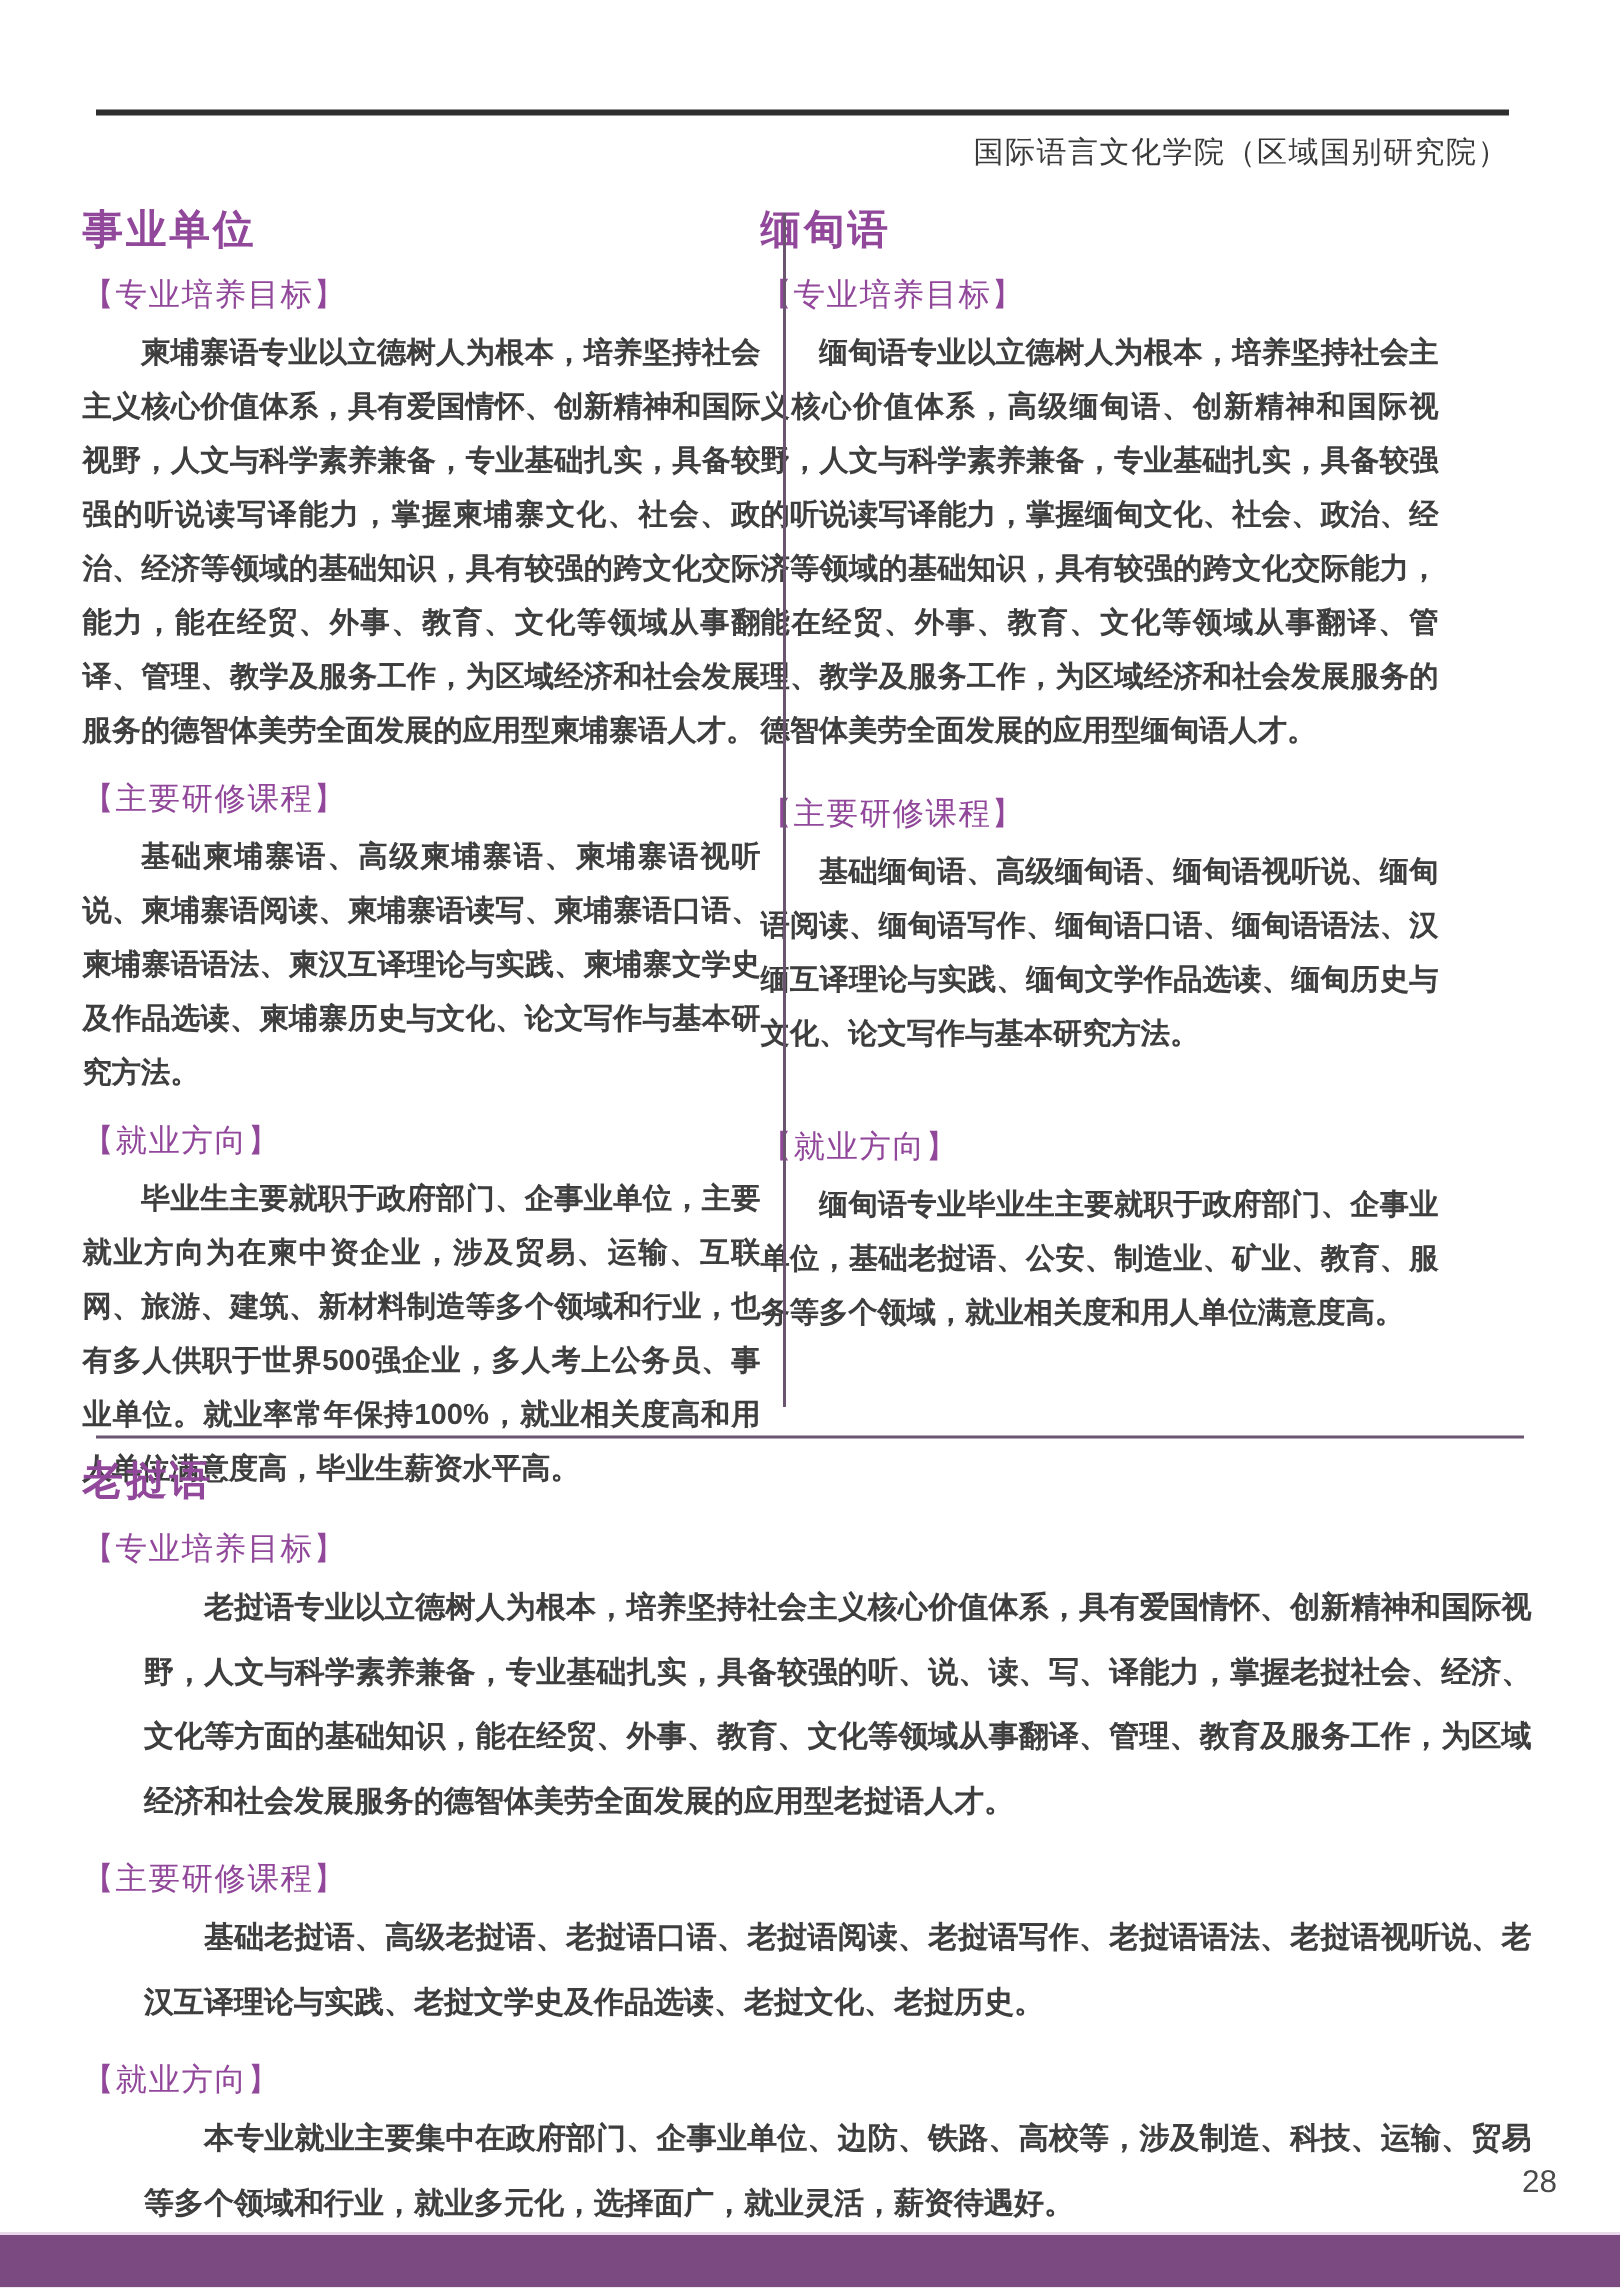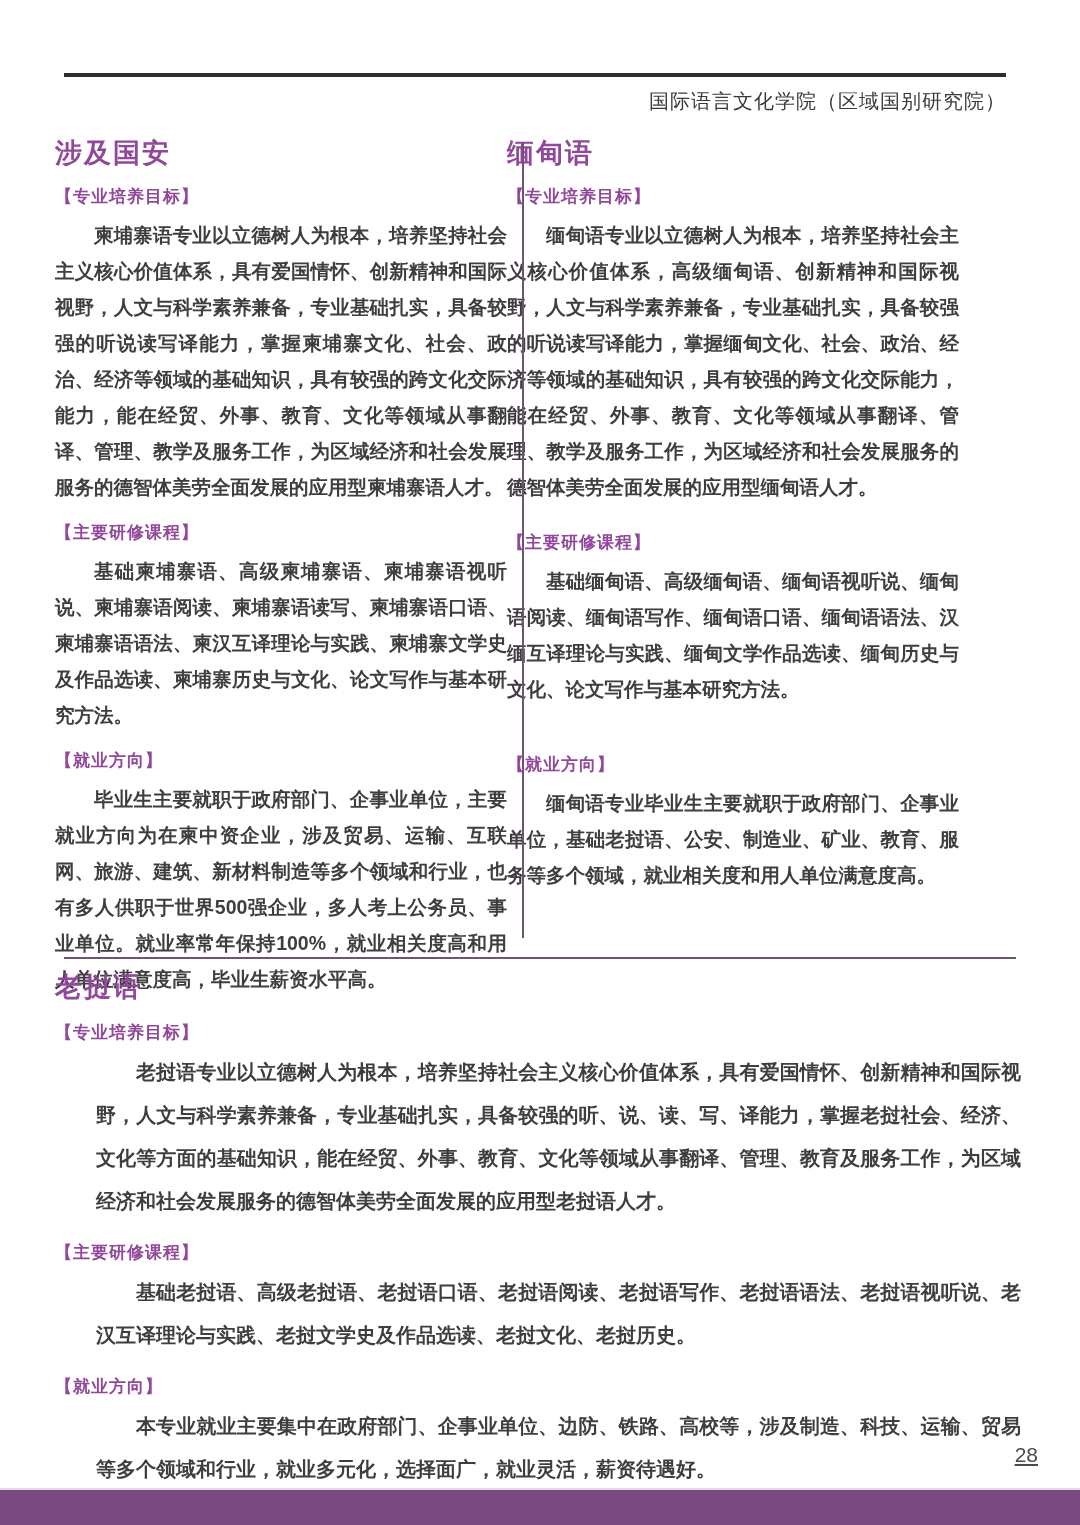--- a/index.html
+++ b/index.html
@@ -14,49 +14,49 @@
   }
   .columns { position:absolute; left:55px; top:138px; width:966px; display:flex; }
   .col { width:452px; }
   .col-right { }
   .col-divider { position:absolute; left:522px; top:142px; width:2px; height:796px; background:#6b5570; }
   .major-title {
     margin:0 0 10px 0; font-size:27px; line-height:31px; font-weight:bold;
     color:#91479a; letter-spacing:2px;
   }
   .sec-heading {
-    margin:16px 0 8px 0; font-size:17px; line-height:24px; font-weight:bold;
+    margin:16px 0 8px 0; font-size:21px; line-height:24px; font-weight:normal;
     color:#91479a; letter-spacing:1px;
   }
   p.body {
     margin:4px 0 0 0; font-size:19.5px; line-height:36px;
     text-align:justify; text-indent:2em; color:#3e3e3e;font-weight:bold;
   }
   .section-divider { position:absolute; left:64px; top:957px; width:952px; height:2px; background:#6b5570; }
   .lao { position:absolute; left:55px; top:972px; width:966px; }
   .lao p.body { line-height:43px; font-size:20px;margin-left:41px; }
   .lao .sec-heading { margin:18px 0 6px 0; }
-  .page-number { position:absolute; right:42px; top:1443px; font-size:21px; color:#4a4a4a;text-decoration:underline; }
+  .page-number { position:absolute; right:42px; top:1443px; font-size:21px; color:#4a4a4a; }
   .footer-bar {
     position:absolute; left:0; bottom:0; width:1080px; height:35px;
     background:#7b4a81; border-top:2px solid #e9d7ec;
   }
 </style>
 </head>
 <body>
 
 <div class="page">
 
   <div class="header-rule"></div>
   <div class="header-text">国际语言文化学院（区域国别研究院）</div>
 
   <div class="columns">
 
     <div class="col">
-      <h2 class="major-title">涉及国安</h2>
+      <h2 class="major-title">事业单位</h2>
       <h3 class="sec-heading">【专业培养目标】</h3>
       <p class="body">柬埔寨语专业以立德树人为根本，培养坚持社会主义核心价值体系，具有爱国情怀、创新精神和国际视野，人文与科学素养兼备，专业基础扎实，具备较强的听说读写译能力，掌握柬埔寨文化、社会、政治、经济等领域的基础知识，具有较强的跨文化交际能力，能在经贸、外事、教育、文化等领域从事翻译、管理、教学及服务工作，为区域经济和社会发展服务的德智体美劳全面发展的应用型柬埔寨语人才。</p>
       <h3 class="sec-heading">【主要研修课程】</h3>
       <p class="body">基础柬埔寨语、高级柬埔寨语、柬埔寨语视听说、柬埔寨语阅读、柬埔寨语读写、柬埔寨语口语、柬埔寨语语法、柬汉互译理论与实践、柬埔寨文学史及作品选读、柬埔寨历史与文化、论文写作与基本研究方法。</p>
       <h3 class="sec-heading">【就业方向】</h3>
       <p class="body">毕业生主要就职于政府部门、企事业单位，主要就业方向为在柬中资企业，涉及贸易、运输、互联网、旅游、建筑、新材料制造等多个领域和行业，也有多人供职于世界500强企业，多人考上公务员、事业单位。就业率常年保持100%，就业相关度高和用人单位满意度高，毕业生薪资水平高。</p>
     </div>
 
     <div class="col col-right">
       <h2 class="major-title">缅甸语</h2>

